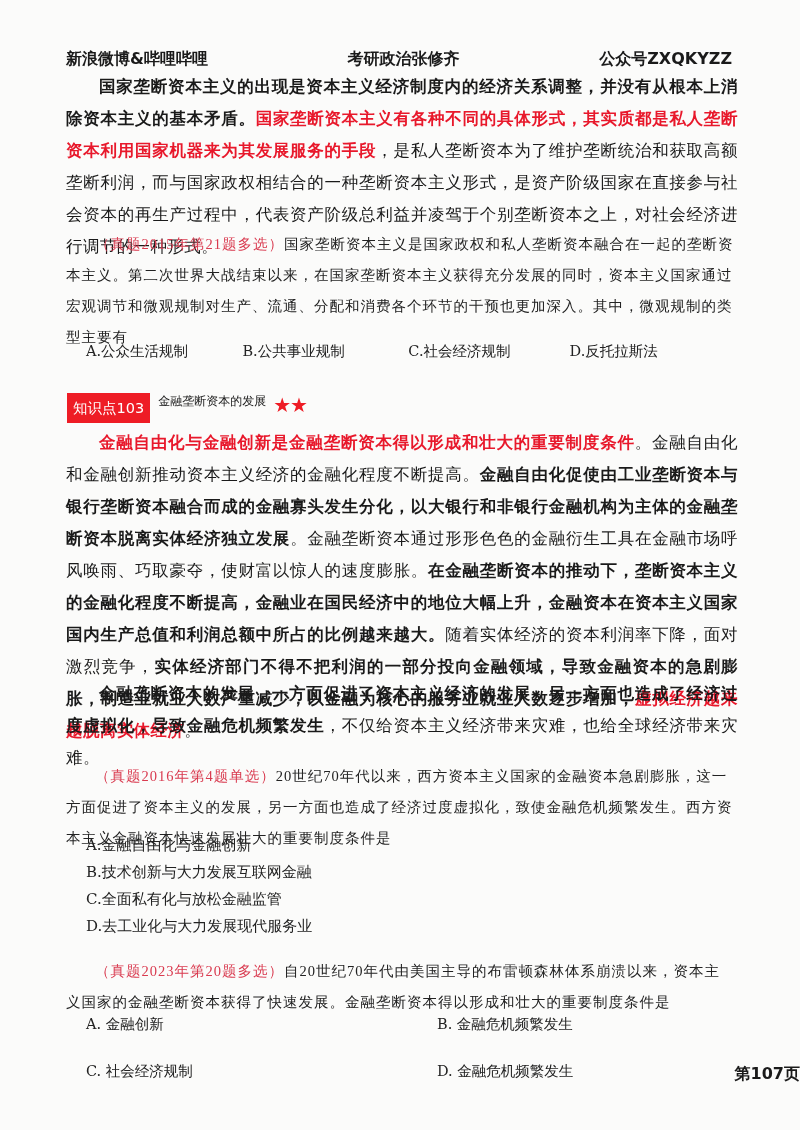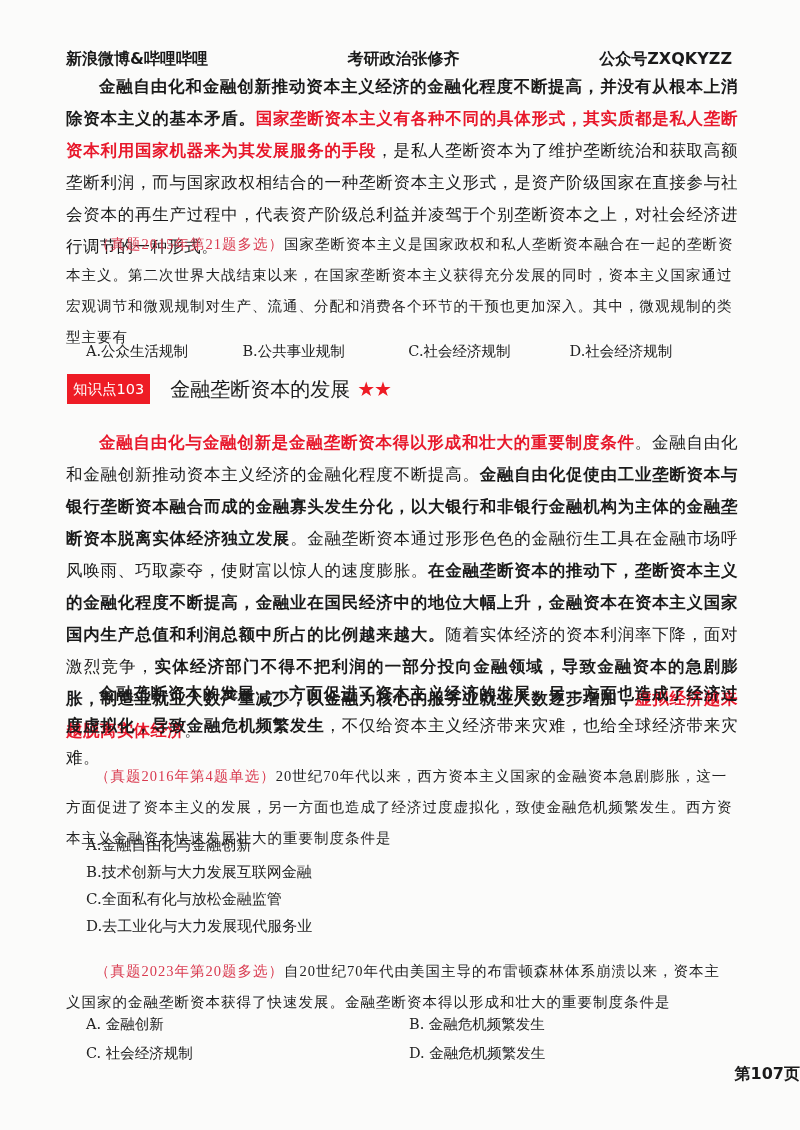--- a/index.html
+++ b/index.html
@@ -20,52 +20,52 @@
   .b { font-weight:bold; }
   .red { color:#e8182b; font-weight:bold; }
   .q {
     position:absolute; left:66px; width:668px; font-family:Liberation Serif, serif;
     font-size:14.5px; line-height:31px; letter-spacing:1px; color:#222;
   }
   .qsrc { color:#d93a4f; }
   .opts4 { display:flex; position:absolute; left:86px; width:640px; font-family:"DejaVu Serif","Liberation Serif",serif; font-size:14.5px; color:#222;justify-content:center; }
   .opts4 span { width:165px; white-space:nowrap; }
   .optcol { position:absolute; left:86px; font-family:"DejaVu Serif","Liberation Serif",serif; font-size:15px; line-height:27px; color:#222; }
-  .opts2 { position:absolute; left:86px; width:650px; font-family:"DejaVu Serif","Liberation Serif",serif; font-size:14.5px; color:#222; display:grid; grid-template-columns:323px 323px; row-gap:10px; }
-  .kp { position:absolute; top:374px; left:67px; display:flex; align-items:center; }
+  .opts2 { position:absolute; left:86px; width:650px; font-family:"DejaVu Serif","Liberation Serif",serif; font-size:14.5px; color:#222; display:grid; grid-template-columns:323px 323px; row-gap:10px;gap:28px; }
+  .kp { position:absolute; top:393px; left:67px; display:flex; align-items:flex-start; }
   .kp-badge { background:#ee1c25; color:#fff; font-size:14.5px; padding:4px 6px; height:22px; line-height:22px; }
-  .kp-title { margin-left:20px; font-size:20px; }
+  .kp-title { margin-left:8px; font-size:12px; }
   .kp-stars { margin-left:7px; color:#ee1c25; font-size:20px; letter-spacing:-1px; }
   .pagenum { position:absolute; top:1064px; left:0; width:800px; text-align:right; font-weight:bold; font-size:16px; }
   p { margin:0; }
   .indent { text-indent:2em; }
 </style>
 </head>
 <body>
 
 <div class="page">
 
   <div class="header">
     <span>新浪微博&amp;哔哩哔哩</span>
     <span>考研政治张修齐</span>
     <span>公众号ZXQKYZZ</span>
   </div>
 
   <div class="para b" style="top:71px;">
-    <p class="indent"><span>金融自由化和金融创新推动资本主义经济的金融化程度不断提高，并没有从根本上消除资本主义的基本矛盾。</span><span class="red">国家垄断资本主义有各种不同的具体形式，其实质都是私人垄断资本利用国家机器来为其发展服务的手段</span><span style="font-weight:normal">，是私人垄断资本为了维护垄断统治和获取高额垄断利润，而与国家政权相结合的一种垄断资本主义形式，是资产阶级国家在直接参与社会资本的再生产过程中，代表资产阶级总利益并凌驾于个别垄断资本之上，对社会经济进行调节的一种形式。</span></p>
+    <p class="indent"><span>国家垄断资本主义的出现是资本主义经济制度内的经济关系调整，并没有从根本上消除资本主义的基本矛盾。</span><span class="red">国家垄断资本主义有各种不同的具体形式，其实质都是私人垄断资本利用国家机器来为其发展服务的手段</span><span style="font-weight:normal">，是私人垄断资本为了维护垄断统治和获取高额垄断利润，而与国家政权相结合的一种垄断资本主义形式，是资产阶级国家在直接参与社会资本的再生产过程中，代表资产阶级总利益并凌驾于个别垄断资本之上，对社会经济进行调节的一种形式。</span></p>
   </div>
 
   <div class="q" style="top:229px;">
     <p class="indent"><span class="qsrc">（真题2015年第21题多选）</span><span>国家垄断资本主义是国家政权和私人垄断资本融合在一起的垄断资本主义。第二次世界大战结束以来，在国家垄断资本主义获得充分发展的同时，资本主义国家通过宏观调节和微观规制对生产、流通、分配和消费各个环节的干预也更加深入。其中，微观规制的类型主要有</span></p>
   </div>
   <div class="opts4" style="top:342px;">
     <span>A.公众生活规制</span>
     <span style="width:175px">B.公共事业规制</span>
     <span style="width:170px">C.社会经济规制</span>
-    <span>D.社会经济规制</span>
+    <span>D.反托拉斯法</span>
   </div>
 
   <div class="kp">
     <span class="kp-badge">知识点103</span>
     <span class="kp-title">金融垄断资本的发展</span>
     <span class="kp-stars">★★</span>
   </div>
 
   <div class="para" style="top:427px;">
     <p class="indent"><span class="red">金融自由化与金融创新是金融垄断资本得以形成和壮大的重要制度条件</span><span>。金融自由化和金融创新推动资本主义经济的金融化程度不断提高。</span><span class="b">金融自由化促使由工业垄断资本与银行垄断资本融合而成的金融寡头发生分化，以大银行和非银行金融机构为主体的金融垄断资本脱离实体经济独立发展</span><span>。金融垄断资本通过形形色色的金融衍生工具在金融市场呼风唤雨、巧取豪夺，使财富以惊人的速度膨胀。</span><span class="b">在金融垄断资本的推动下，垄断资本主义的金融化程度不断提高，金融业在国民经济中的地位大幅上升，金融资本在资本主义国家国内生产总值和利润总额中所占的比例越来越大。</span><span>随着实体经济的资本利润率下降，面对激烈竞争，</span><span class="b">实体经济部门不得不把利润的一部分投向金融领域，导致金融资本的急剧膨胀，制造业就业人数严重减少，以金融为核心的服务业就业人数逐步增加，</span><span class="red">虚拟经济越来越脱离实体经济</span><span>。</span></p>

